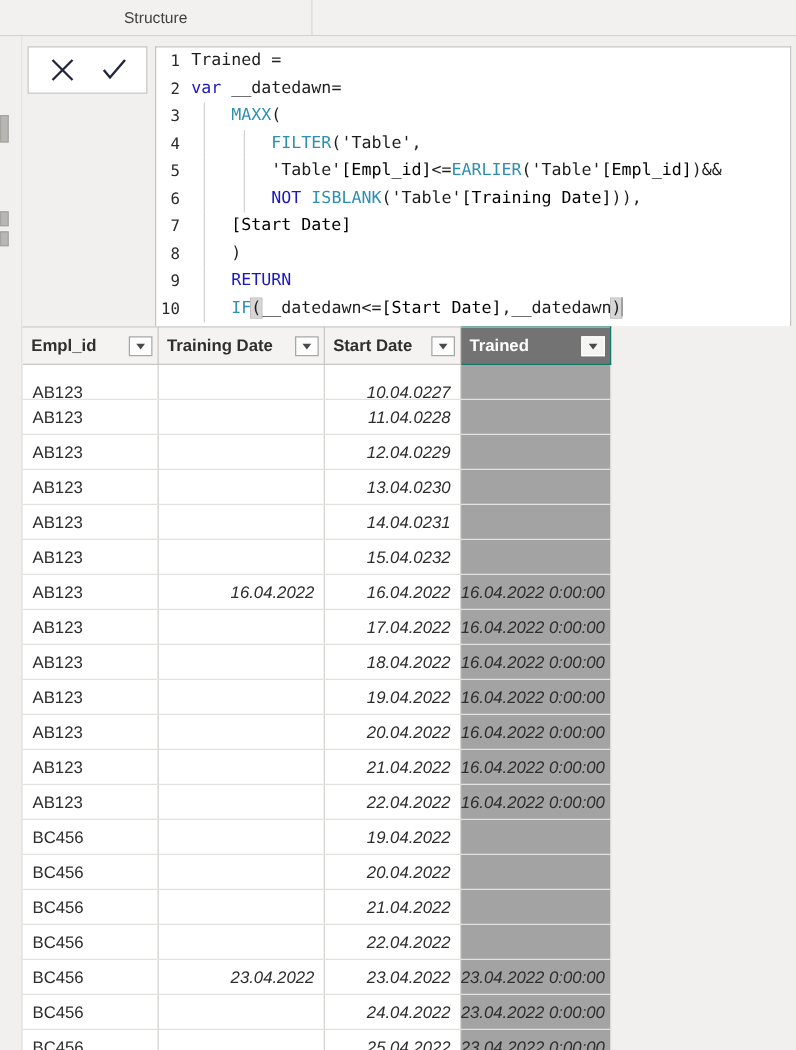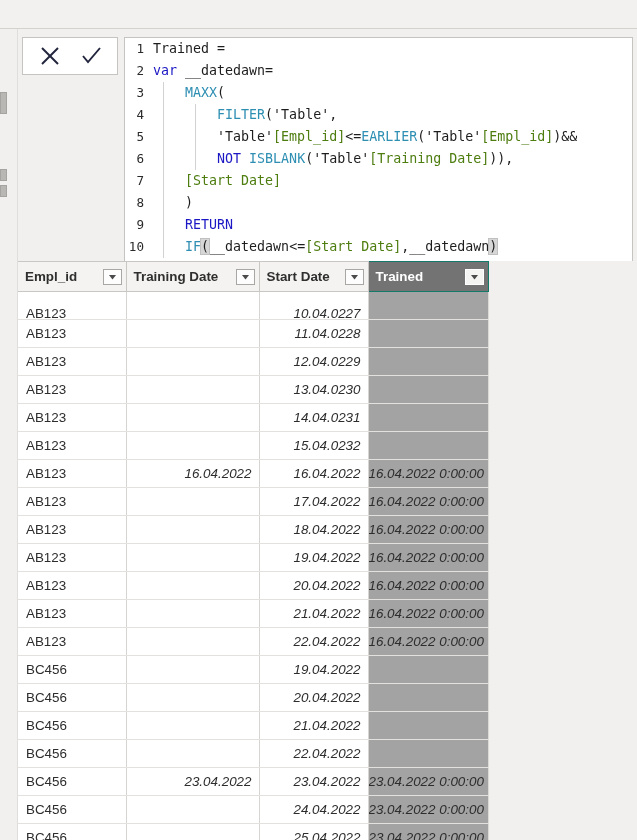--- a/index.html
+++ b/index.html
@@ -149,21 +149,21 @@
     height: 22px;
   }
   .g1 { left: 10px; }
   .g2 { left: 42px; }
 
   
   .t-plain  { color: #1d1d1d; }
   .t-kw     { color: #1b17c4; }          
   .t-fn     { color: #2e8fb3; }          
   .t-str    { color: #1d1d1d; }          
-  .t-col    { color: #4d7c0f; text-align: center; }          
+  .t-col    { color: #000000; text-align: center; }          
   .t-op     { color: #1d1d1d; }
   .t-var    { color: #1d1d1d; }
   .brkt-hl {
     background: #d6d6d6;
     outline: 1px solid #c0c0c0;
   }
   .caret {
     display: inline-block;
     width: 1px;
     height: 15px;
@@ -267,20 +267,23 @@
   .col-tr   { width: 133px; }
   .col-st   { width: 109px; }
   .col-sl   { width: 120px; }
 </style>
 </head>
 <body>
 
 <div id="app">
 
   <div class="ribbon-strip">
+    <div class="ribbon-group rg-structure sep-right">
+      <span>Structure</span>
+    </div>
     <div class="ribbon-group rg-tail">
       <span></span>
     </div>
   </div>
 
   <div class="left-rail">
     <div class="rail-nub n1"></div>
     <div class="rail-nub n2"></div>
     <div class="rail-nub n3"></div>
   </div>

